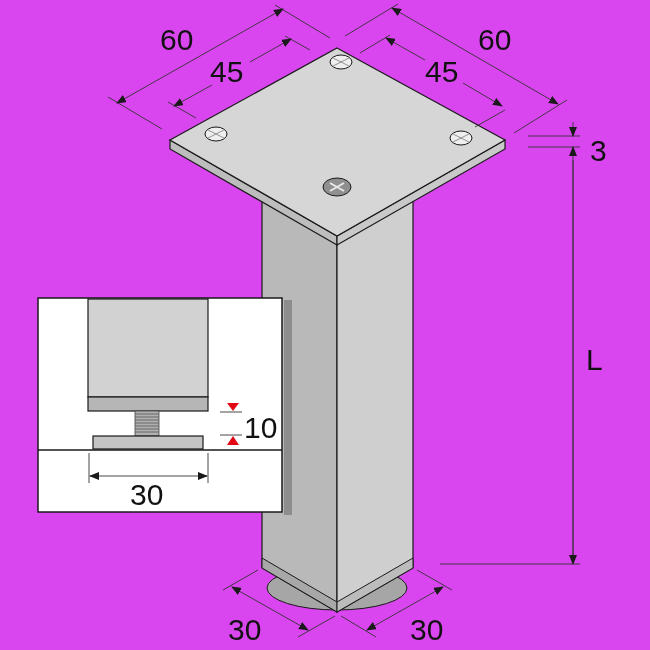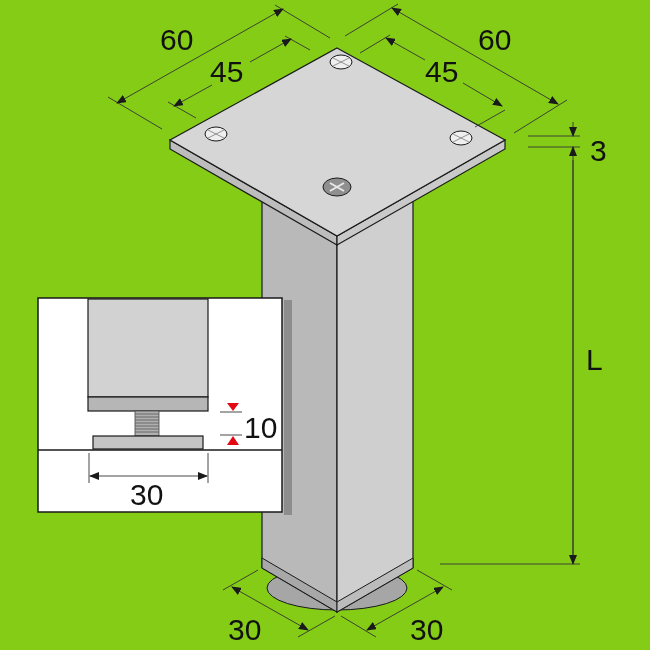--- a/index.html
+++ b/index.html
@@ -1,16 +1,16 @@
 <!DOCTYPE html>
 <html><head>
 <meta charset="utf-8">
 <style>
   html, body { margin: 0; padding: 0; background: #ffffff; }
-  #canvas { position: relative; width: 650px; height: 650px; overflow: hidden; background: #84cc16; text-align: center; }
+  #canvas { position: relative; width: 650px; height: 650px; overflow: hidden; background: #d946ef; text-align: center; }
   svg { position: absolute; left: 0; top: 0; }
   .dimtext { font-family: "Liberation Sans", "DejaVu Sans", sans-serif; font-size: 30px; fill: #111111; }
 </style>
 </head>
 <body>
 
 <div id="canvas">
 <svg width="650" height="650" viewBox="0 0 650 650" xmlns="http://www.w3.org/2000/svg">
   <defs>
     <marker id="arr" markerWidth="10" markerHeight="8" refX="9" refY="4" orient="auto" markerUnits="userSpaceOnUse">

